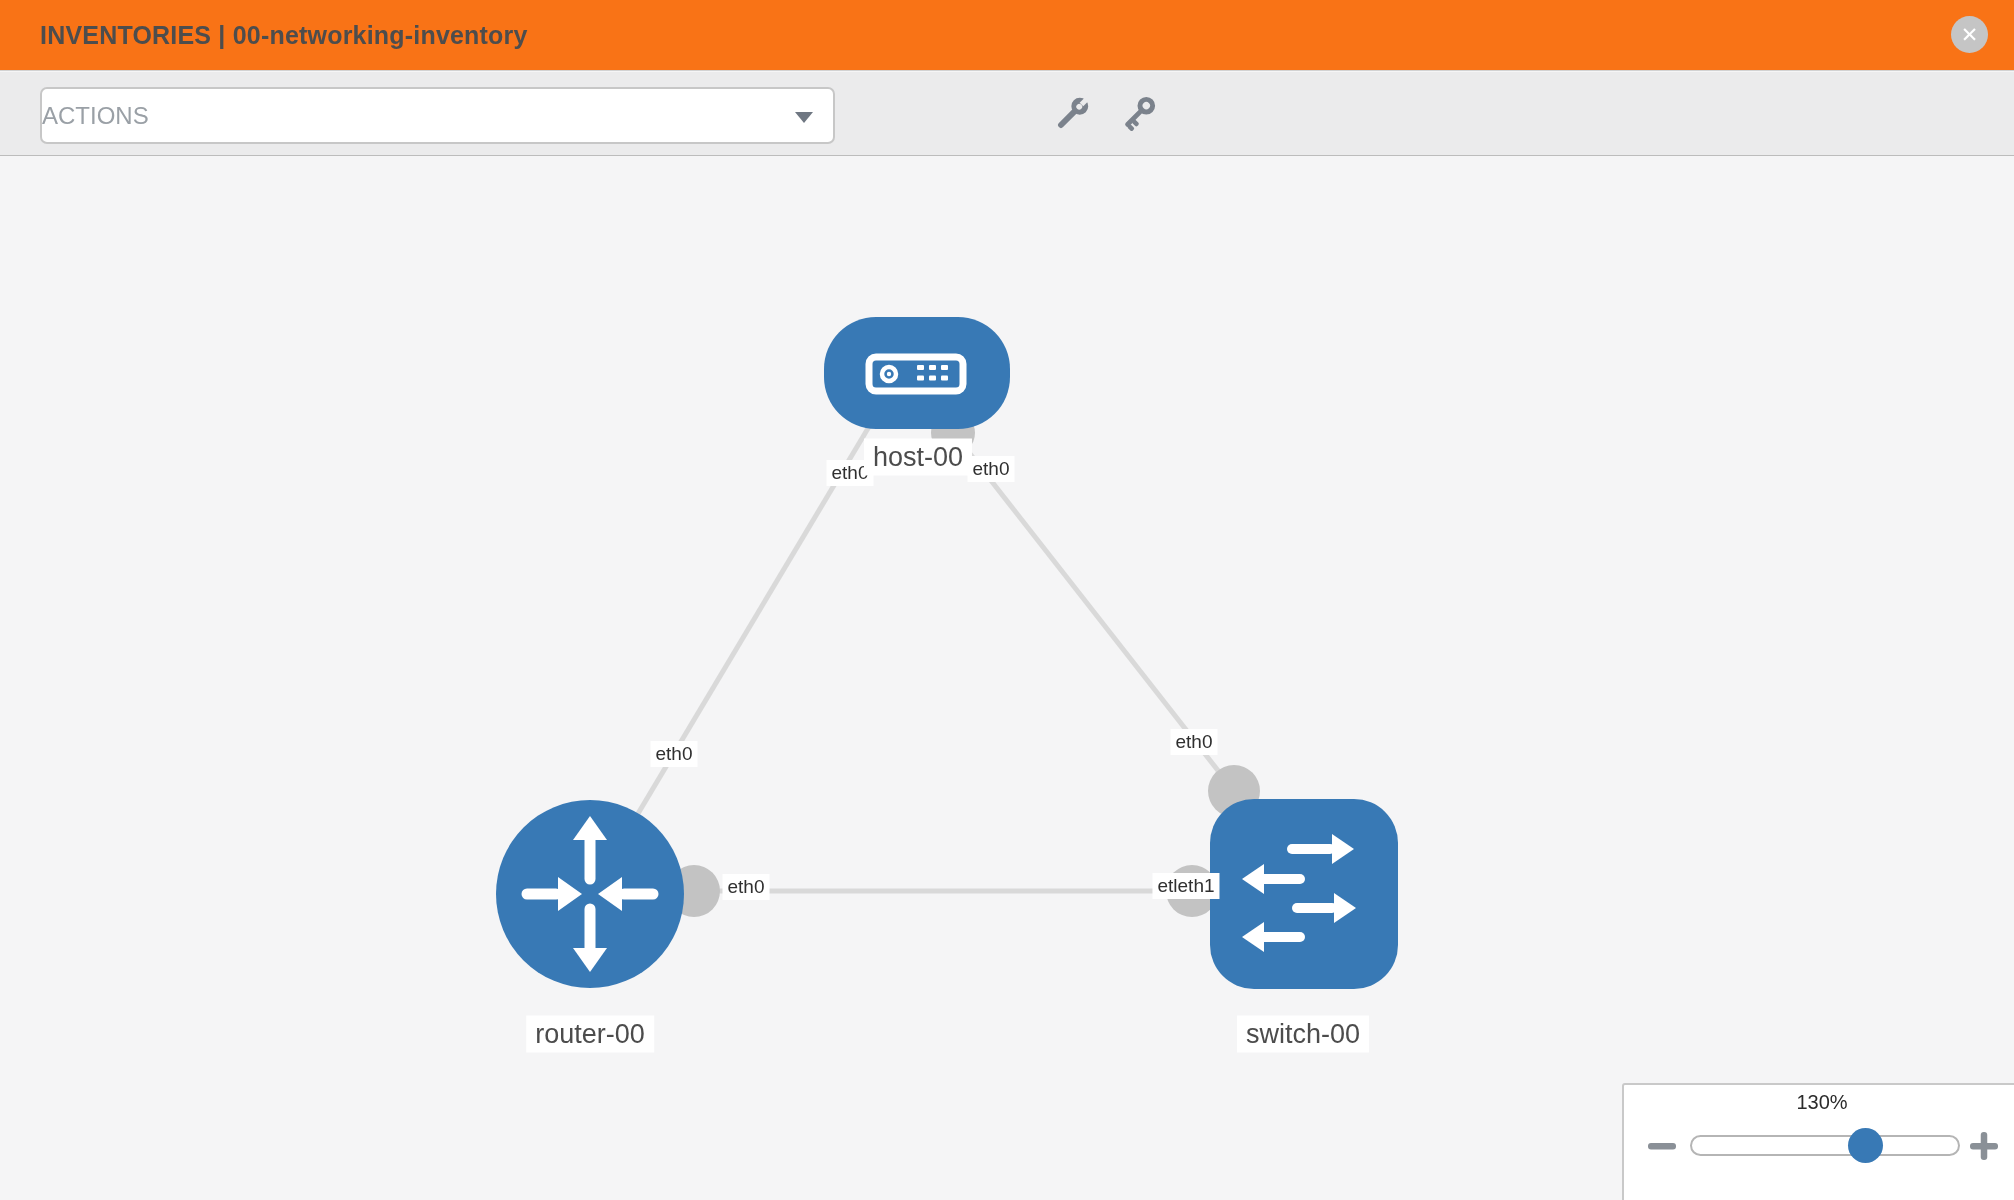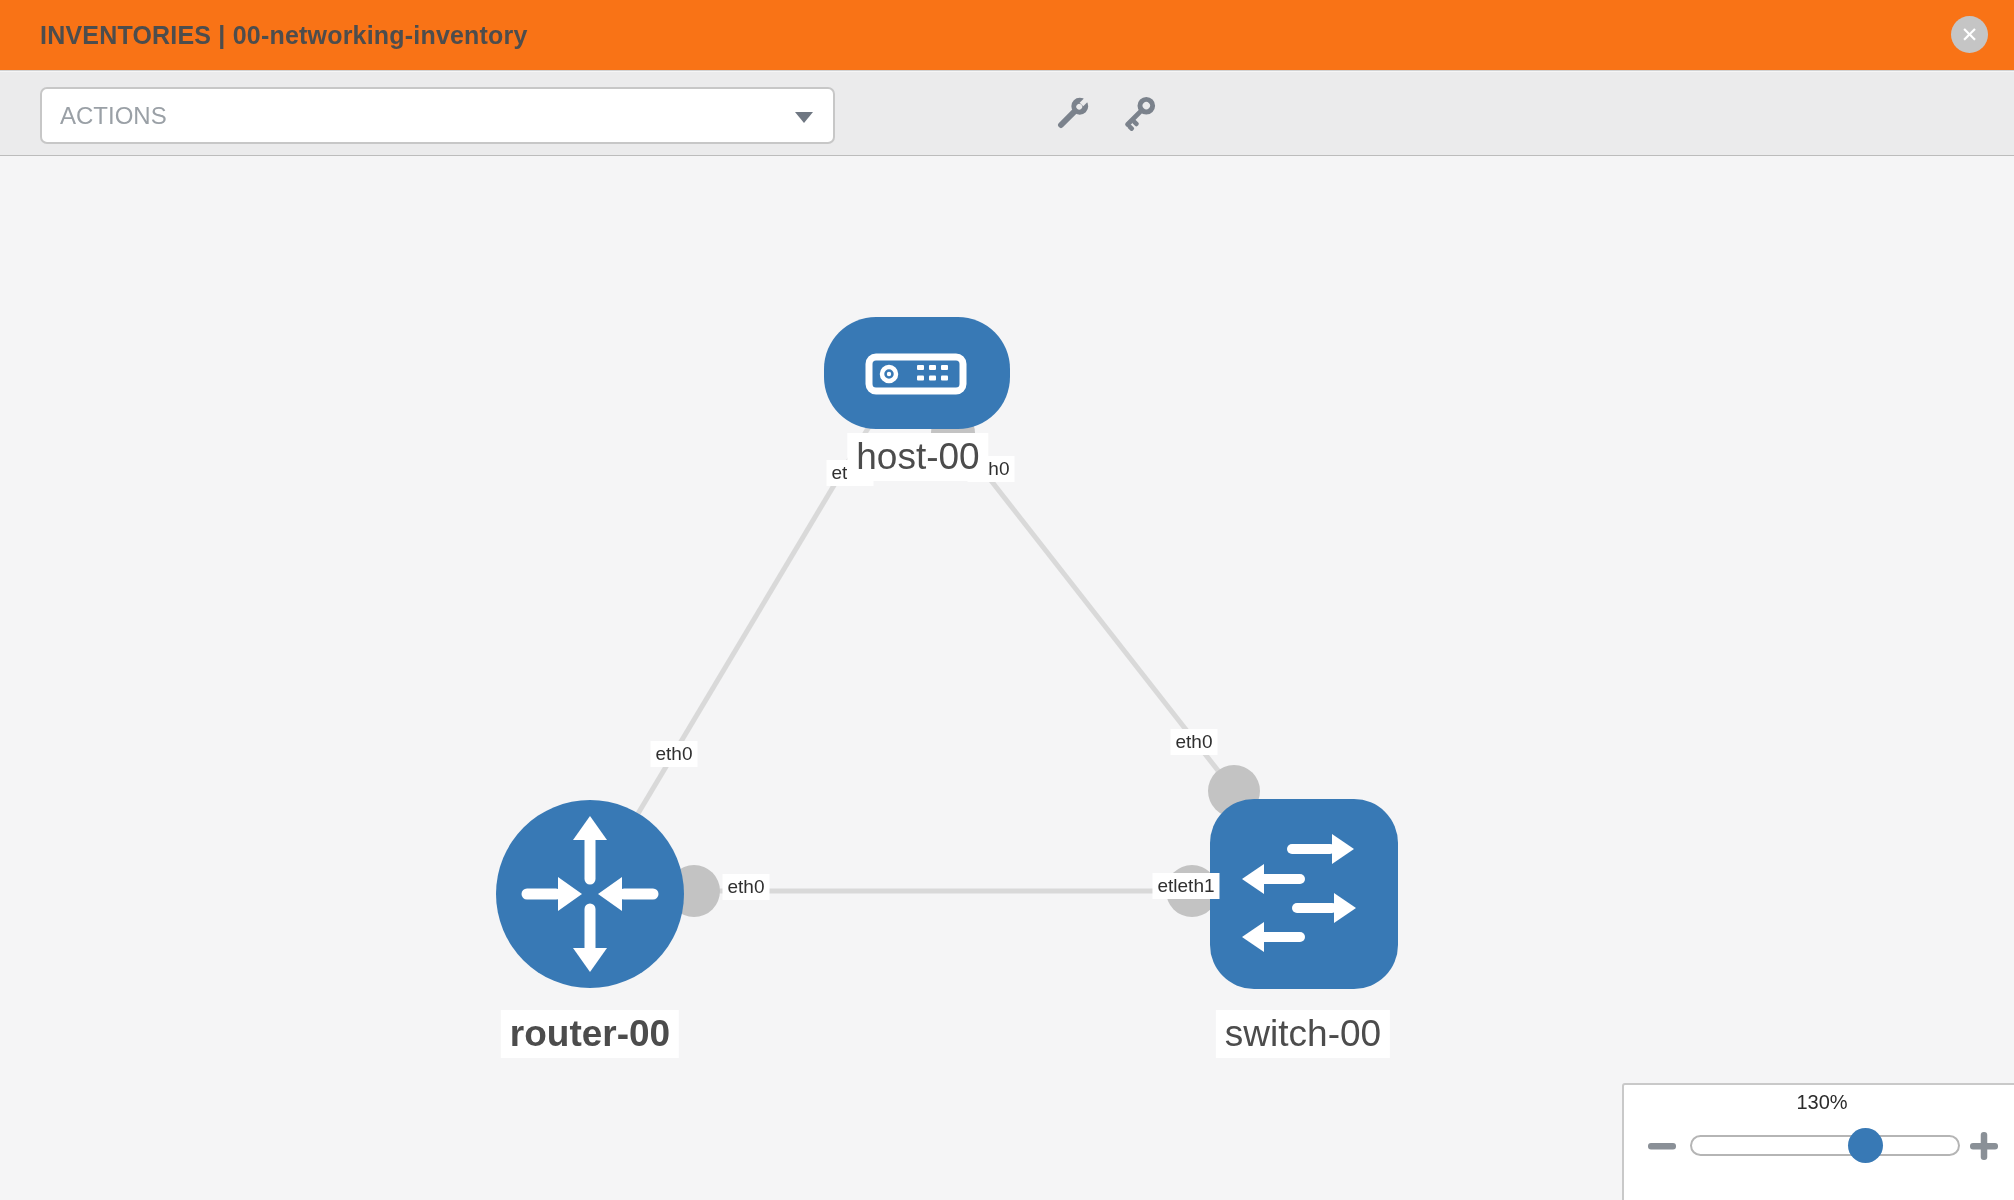--- a/index.html
+++ b/index.html
@@ -11,36 +11,36 @@
   .title{margin-left:40px;font-size:25px;font-weight:bold;color:#4d4d4d;letter-spacing:.2px;}
   .close-btn{position:absolute;right:26px;top:16px;width:37px;height:37px;border-radius:50%;
     background:#c5c5c5;color:#ffffff;font-size:21px;font-weight:bold;display:flex;
     align-items:center;justify-content:center;cursor:pointer;line-height:1;}
 
   
   .toolbar{position:absolute;left:0;top:72px;width:2014px;height:84px;background:#ebebec;
     border-bottom:1px solid #bcbcbc;box-sizing:border-box;}
   .selectbox{position:absolute;top:15px;height:57px;background:#ffffff;border:2px solid #c7c7c7;
     border-radius:7px;box-sizing:border-box;display:flex;align-items:center;cursor:pointer;}
-  .selectbox .ph{padding-left:18px;font-size:24px;color:#9aa0a6;}
+  .selectbox .ph{font-size:24px;color:#9aa0a6;}
   .caret{position:absolute;right:20px;top:23px;width:0;height:0;
     border-left:9px solid transparent;border-right:9px solid transparent;
     border-top:11px solid #6f7782;}
   .actions-box{left:40px;width:795px;}
   .search-box{left:1182px;width:793px;}
   .tool-icon{position:absolute;top:20px;cursor:pointer;}
   .wrench{left:1050px;}
   .key{left:1116px;}
 
   
   .canvas{position:absolute;left:0;top:157px;width:2014px;height:1043px;background:#f5f5f6;}
   .canvas svg.topology{position:absolute;left:0;top:0;}
   .lbl{position:absolute;background:#ffffff;color:#333333;transform:translate(-50%,-50%);
     white-space:nowrap;}
-  .node-label{font-size:37px;color:#4c4c4c;padding:3px 9px;}
+  .node-label{font-size:27px;color:#4c4c4c;padding:3px 9px;}
   .port-label{font-size:19px;color:#2f2f2f;padding:2px 5px;}
 
   
   .zoom-panel{position:absolute;left:1622px;top:926px;width:400px;height:140px;background:#ffffff;
     border:2px solid #c9c9c9;border-radius:3px;box-sizing:border-box;}
   .zoom-level{position:absolute;left:0;top:6px;width:396px;text-align:center;
     font-size:20px;color:#2b2b2b;}
   .zoom-minus{position:absolute;left:24px;top:47px;cursor:pointer;}
   .zoom-plus{position:absolute;left:346px;top:47px;cursor:pointer;}
   .zoom-track{position:absolute;left:66px;top:50px;width:270px;height:21px;background:#ffffff;
@@ -146,21 +146,21 @@
   </svg>
 
   <div class="lbl port-label" style="left:850px;top:316px;">eth0</div>
   <div class="lbl port-label" style="left:991px;top:312px;">eth0</div>
   <div class="lbl port-label" style="left:674px;top:597px;">eth0</div>
   <div class="lbl port-label" style="left:746px;top:730px;">eth0</div>
   <div class="lbl port-label" style="left:1194px;top:585px;">eth0</div>
   <div class="lbl port-label" style="left:1186px;top:729px;">etleth1</div>
 
   <div class="lbl node-label" style="left:918px;top:300px;">host-00</div>
-  <div class="lbl node-label" style="left:590px;top:877px;font-weight:bold;">router-00</div>
+  <div class="lbl node-label" style="left:590px;top:877px;">router-00</div>
   <div class="lbl node-label" style="left:1303px;top:877px;">switch-00</div>
 
   <div class="zoom-panel">
     <div class="zoom-level">130%</div>
     <div class="zoom-minus">
       <svg width="28" height="28" viewBox="0 0 28 28">
           <rect x="0" y="11" width="28" height="6.5" rx="3" fill="#8a9097"></rect>
         </svg>
     </div>
     <div class="zoom-track"></div>

